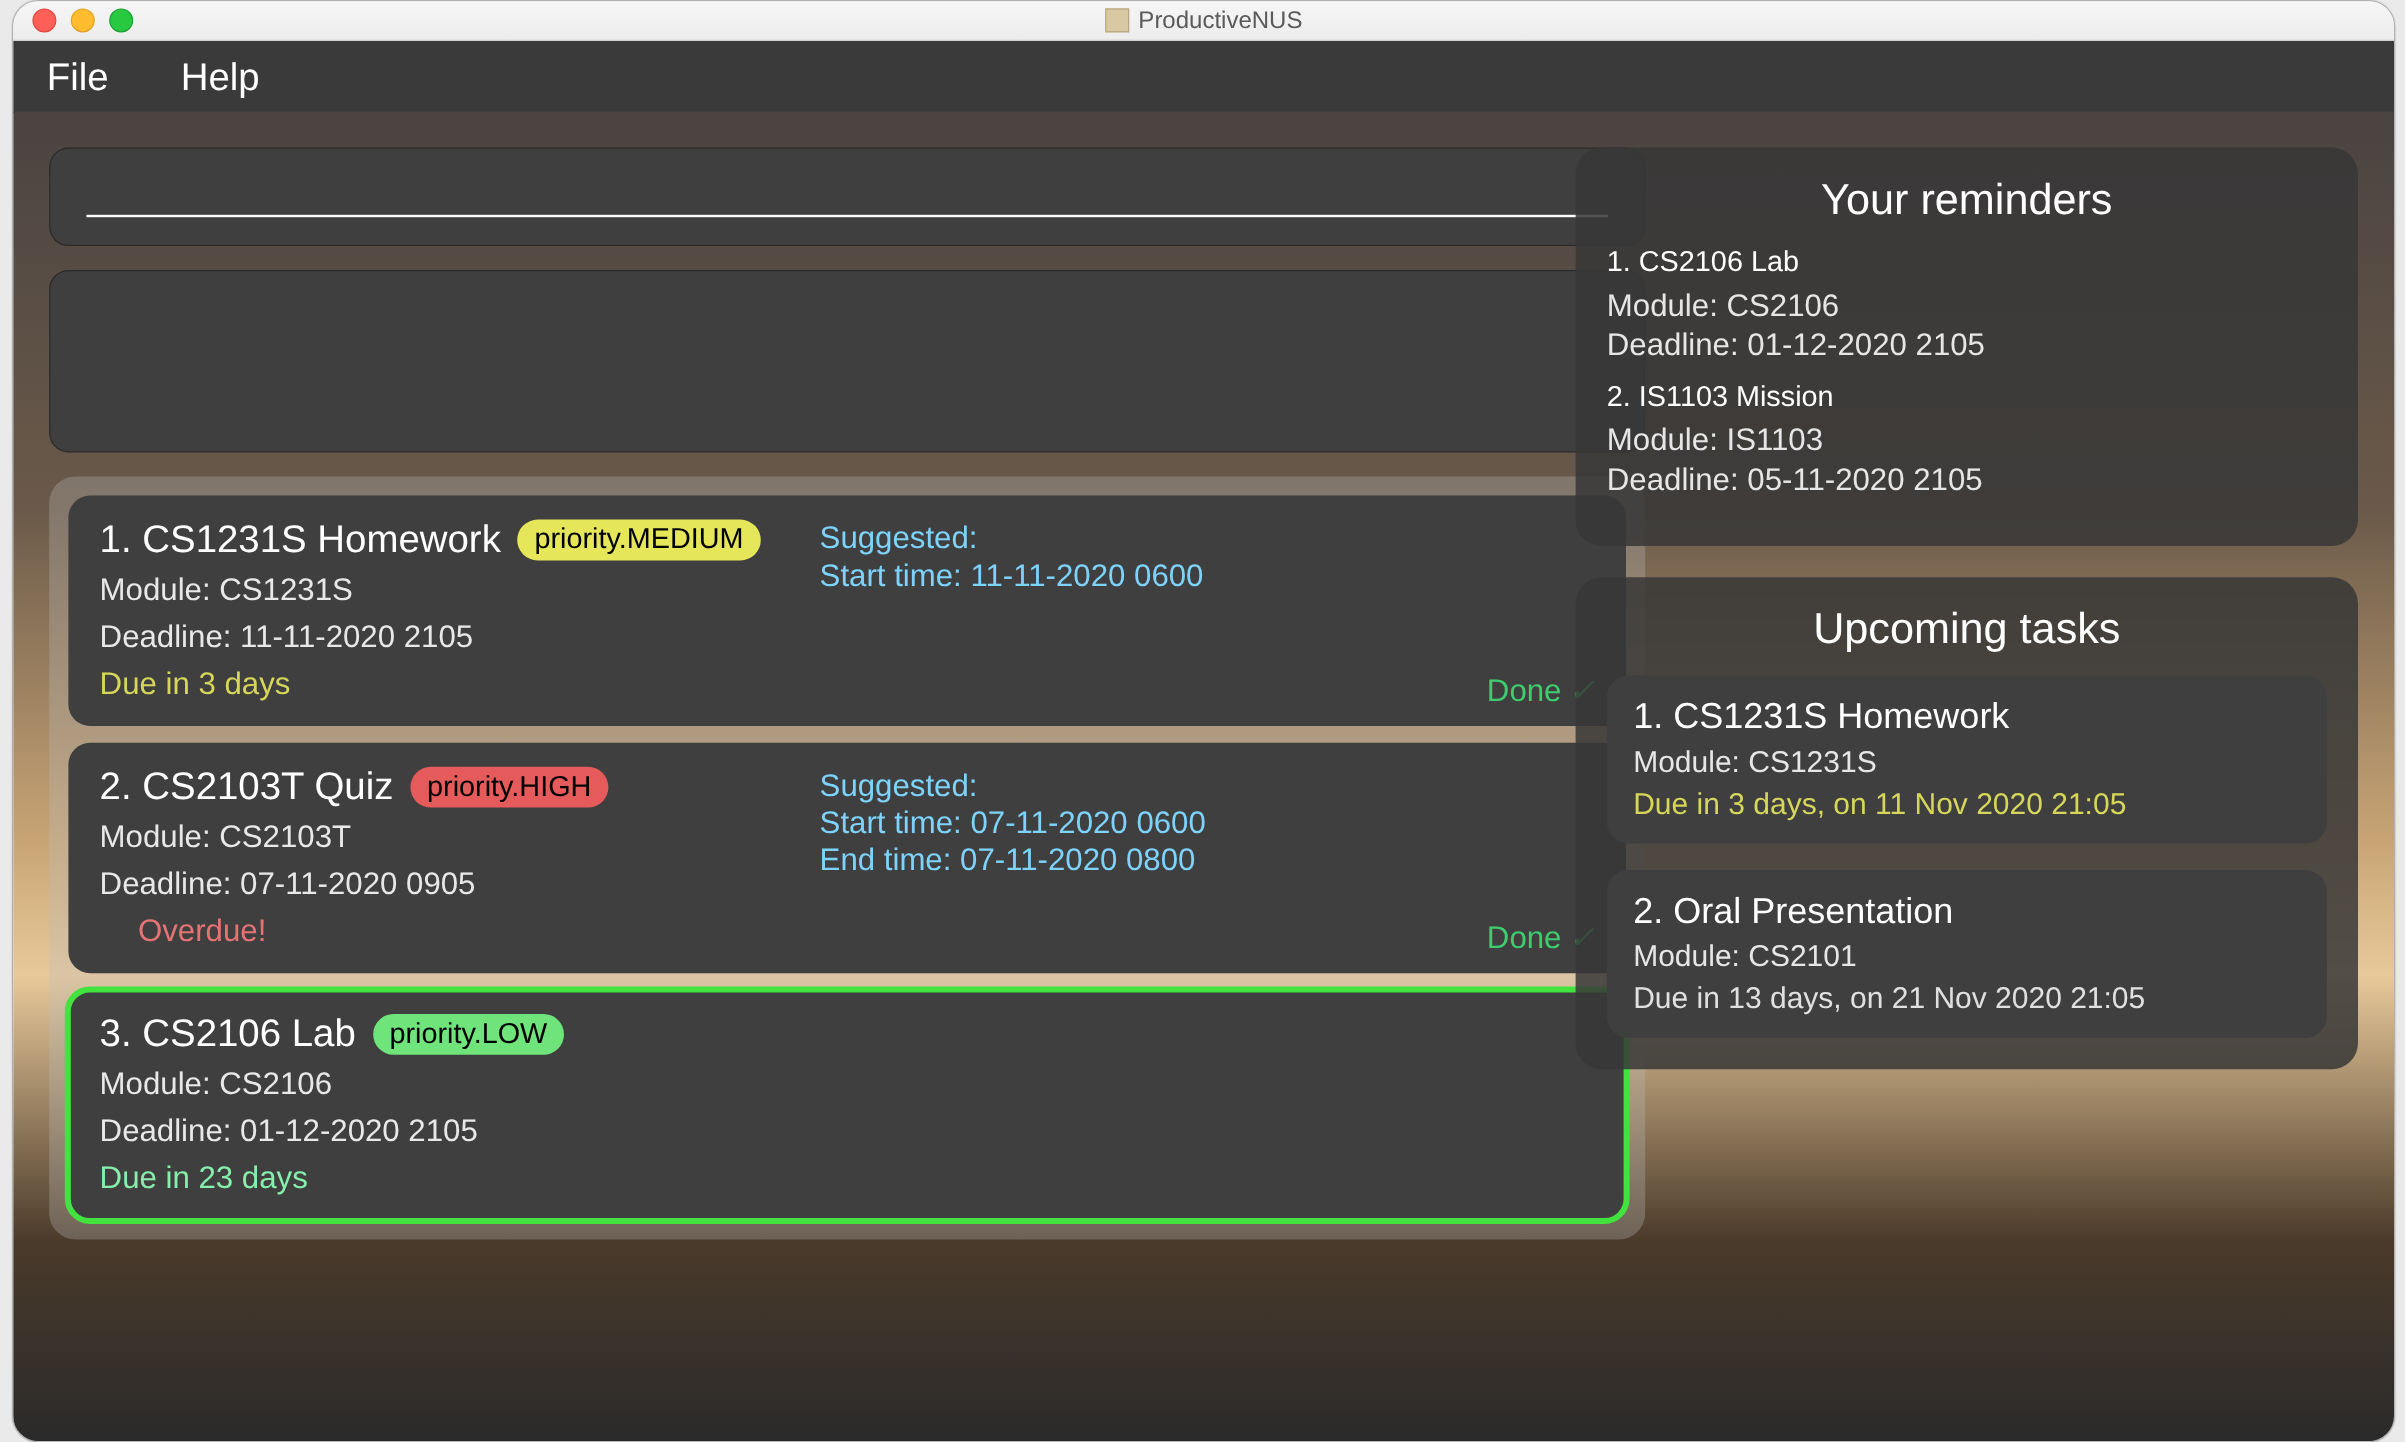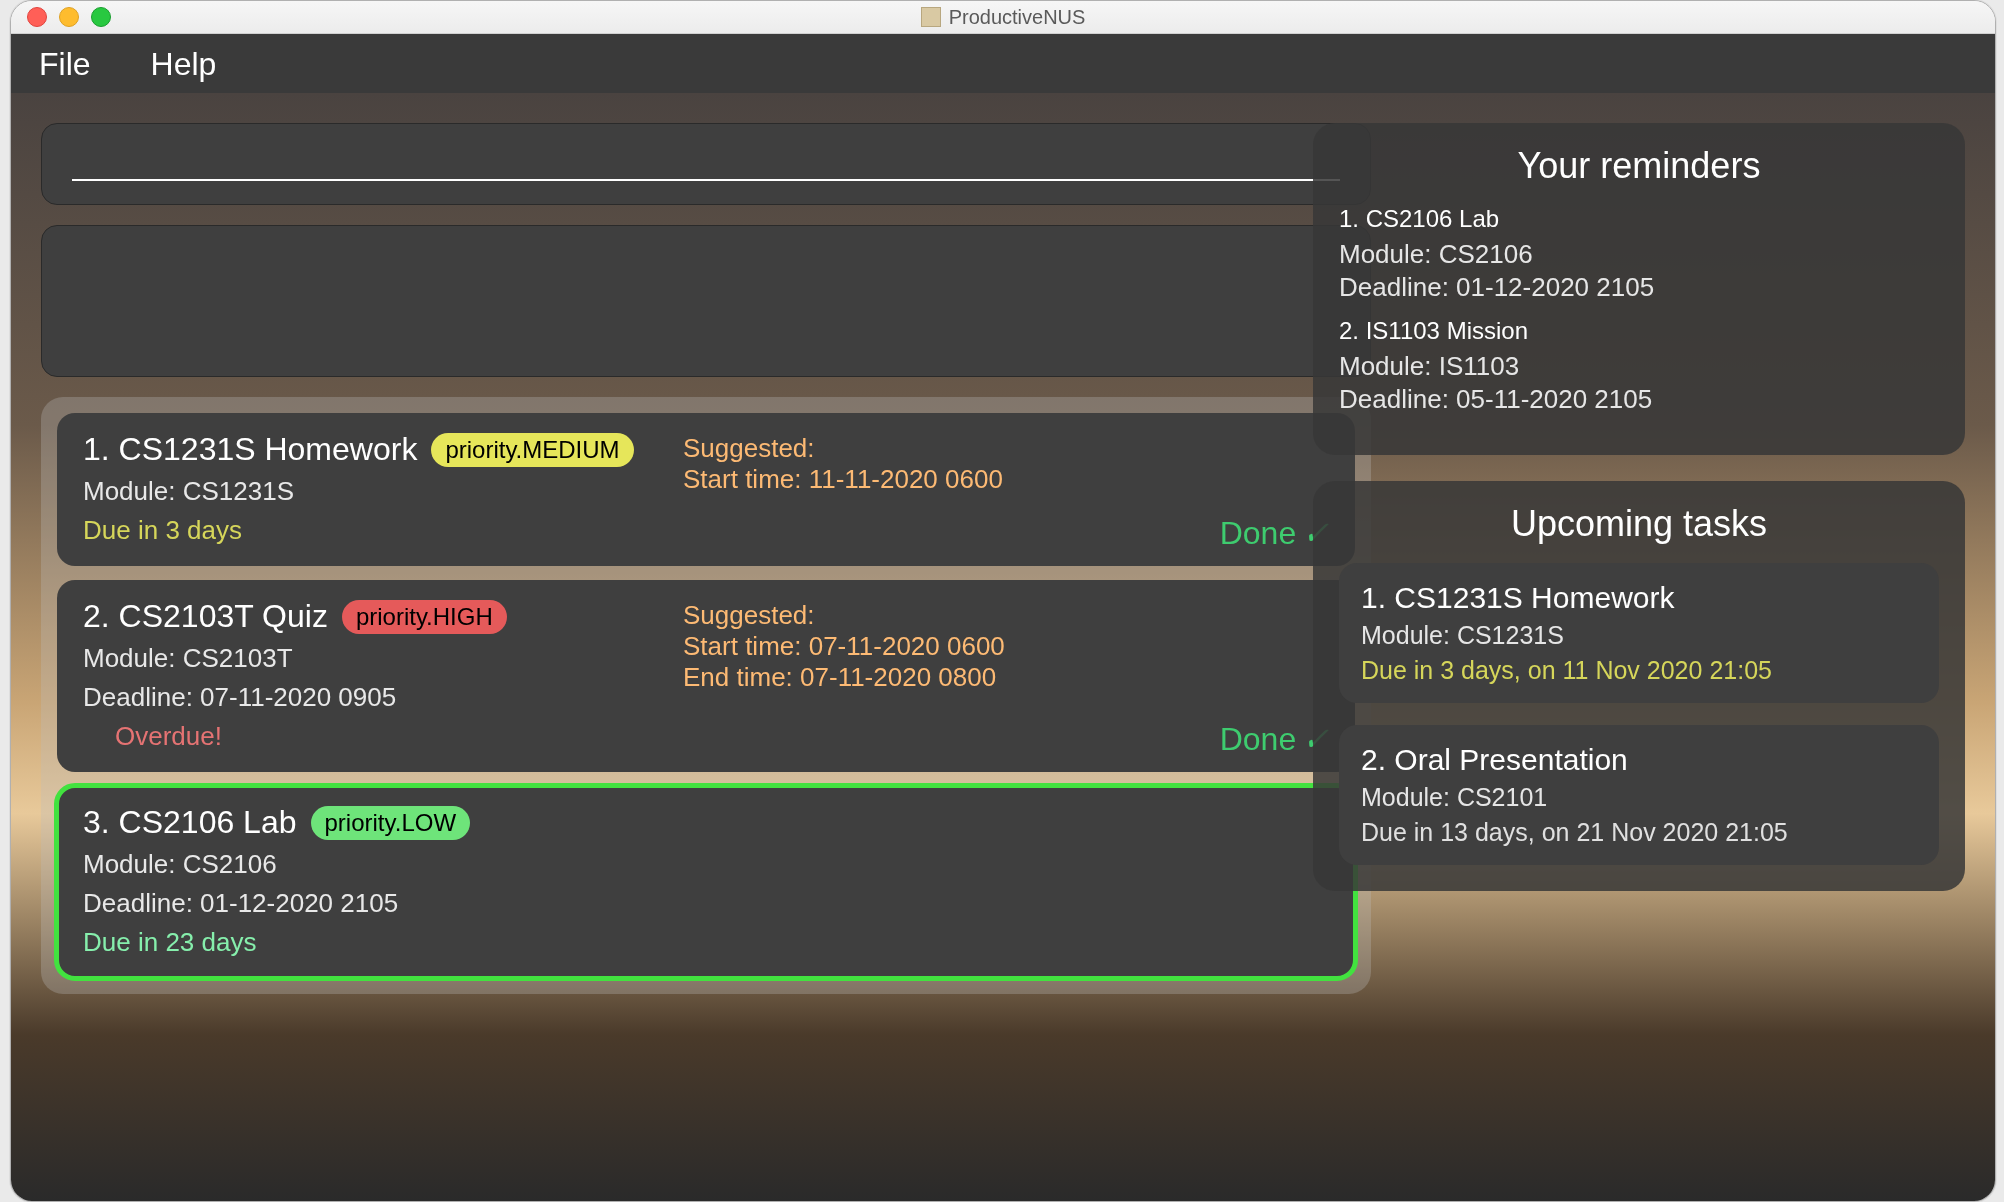--- a/index.html
+++ b/index.html
@@ -26,22 +26,22 @@
   .taskright{flex:1;padding-top:2px;}
   .tasktitle{font-size:32px;color:#fff;display:flex;align-items:center;gap:14px;}
   .pill{display:inline-block;padding:3px 14px;border-radius:22px;font-size:24px;color:#000;}
   .pill.med{background:#e6e65a;}
   .pill.high{background:#e55a5a;color:#000;}
   .pill.low{background:#6ee47a;}
   .line{margin-top:8px;}
   .due-yellow{color:#d6d65a;}
   .due-red{color:#e57373;margin-left:32px;}
   .due-gray{color:#86efac;}
-  .suggest,.suggest *{color:#fdba74;}
-  .done{position:absolute;right:26px;bottom:14px;color:#3ecc6f;font-size:32px;display:flex;align-items:center;gap:6px;}
+  .suggest,.suggest *{color:#7dd3fc;}
+  .done{position:absolute;right:26px;bottom:14px;color:#3ecc6f;font-size:26px;display:flex;align-items:center;gap:6px;}
   .check{font-style:italic;}
   .highlighted{outline:5px solid #42e23f;outline-offset:-2px;border-radius:18px;}
   .rightcol{position:absolute;right:30px;top:30px;width:652px;}
   .panel{background:rgba(55,55,55,.85);border-radius:22px;padding:22px 26px 26px;color:#e6e6e6;margin-bottom:26px;}
   .paneltitle{text-align:center;font-size:36px;color:#fff;margin-bottom:18px;}
   .rem{font-size:26px;margin-bottom:14px;}
   .remtitle{font-size:24px;color:#fff;margin-bottom:6px;}
   .remline{margin-top:2px;}
   .upcard{background:#3f3f3f;border-radius:18px;padding:18px 22px;margin-bottom:22px;}
   .upcard:last-child{margin-bottom:0;}
@@ -81,20 +81,21 @@
 
       <div class="tasklist">
 
         <div class="taskcard">
           <div class="taskleft">
             <div class="tasktitle">
               <span>1.   CS1231S Homework</span>
               <span class="pill med">priority.MEDIUM</span>
             </div>
             <div class="line">Module: CS1231S</div>
+            <div class="line">Deadline: 11-11-2020 2105</div>
             <div class="line due-yellow">Due in 3 days</div>
           </div>
           <div class="taskright suggest">
             <div>Suggested:</div>
             <div>Start time: 11-11-2020 0600</div>
           </div>
           <div class="done">
             <span>Done</span>
             <span class="check">✓</span>
           </div>

